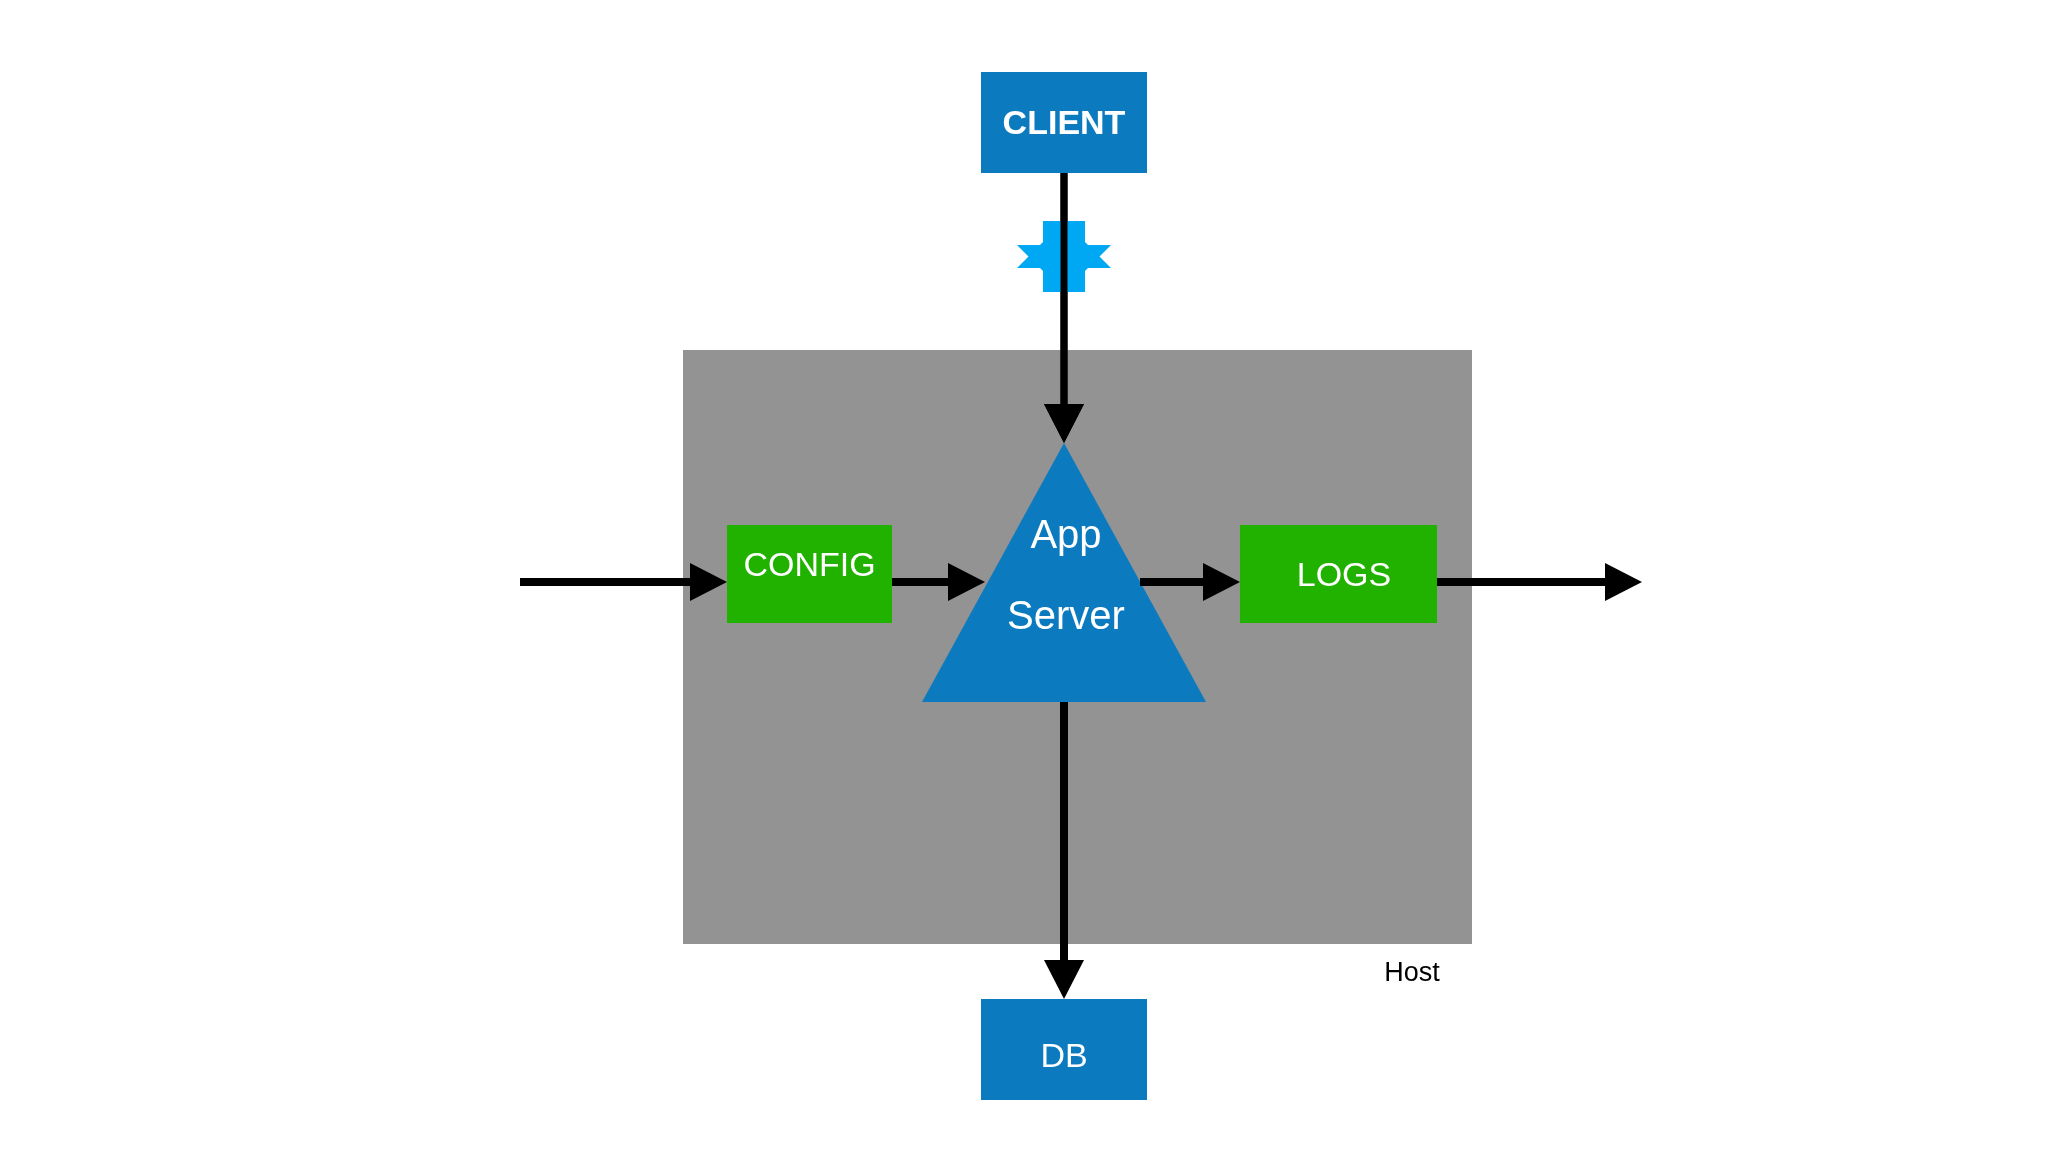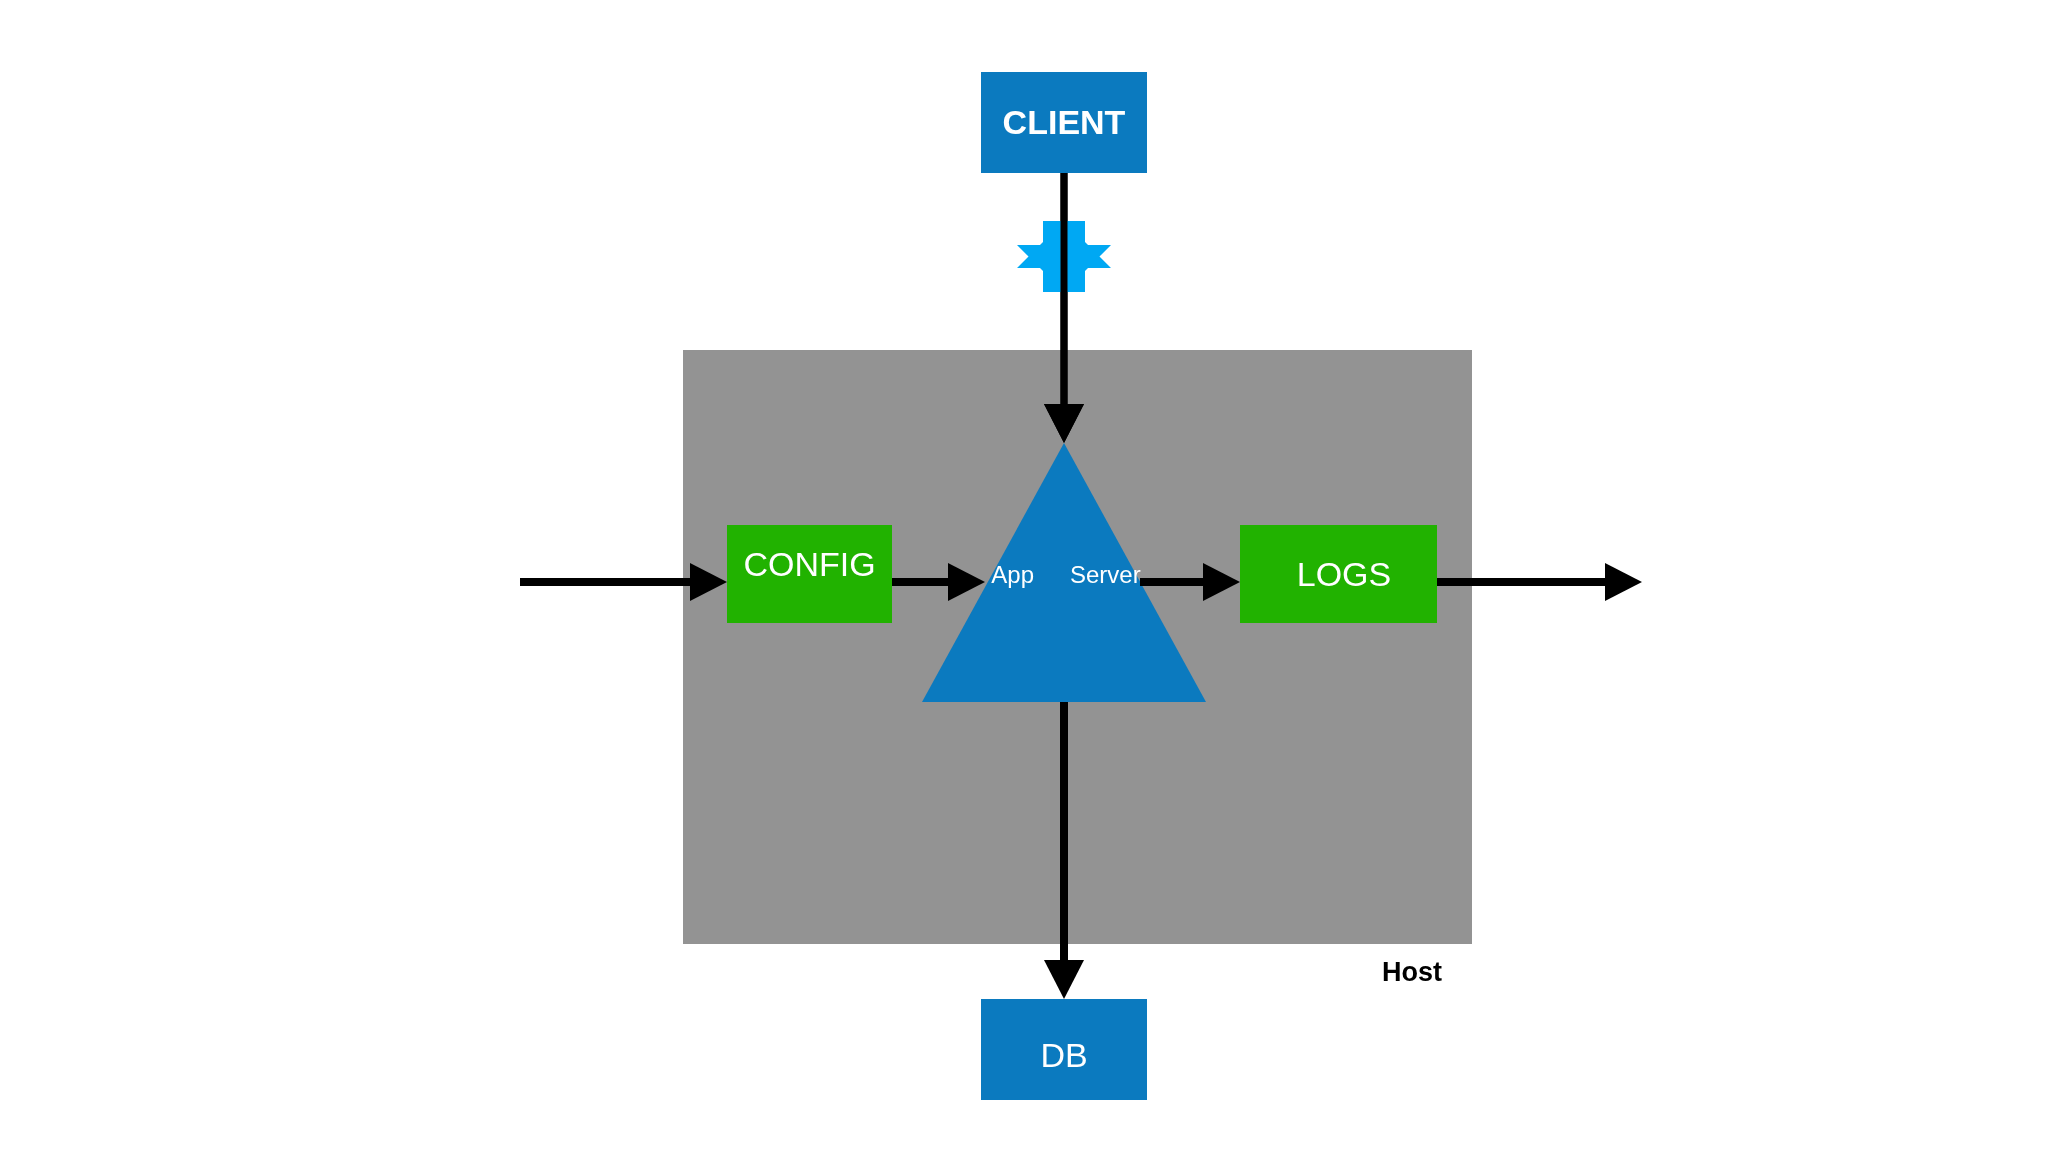--- a/index.html
+++ b/index.html
@@ -37,31 +37,31 @@
     font-family: "Liberation Sans", sans-serif;
     font-weight: 400;
     pointer-events: none;
     line-height: 1.12;
     white-space: pre-line;
   }
   #client-label      { left: 981px;  top: 72px;  width: 166px; height: 101px; font-size: 34px; font-weight: bold; }
   #config-label      { left: 727px;  top: 525px; width: 165px; height: 78px;  font-size: 34px; }
   #logs-label        { left: 1240px; top: 525px; width: 208px; height: 98px;  font-size: 34px; }
   #db-label          { left: 981px;  top: 999px; width: 166px; height: 113px; font-size: 34px; }
-  #appserver-label   { left: 968px;  top: 535px; width: 196px; height: 80px;  font-size: 24px; flex-direction: row; gap: 36px; }
+  #appserver-label   { left: 968px;  top: 535px; width: 196px; height: 80px;  font-size: 40px; flex-direction: column; gap: 36px; }
   #host-label {
     position: absolute;
     left: 1352px;
     top: 955px;
     width: 120px;
     height: 34px;
     color: #000000;
     font-family: "Liberation Sans", sans-serif;
     font-size: 27px;
-    font-weight: bold;
+    font-weight: normal;
     text-align: center;
     line-height: 34px;
   }
 </style>
 </head>
 <body>
 
 <div id="diagram-root">
 
   <svg id="diagram-svg" width="2048" height="1152" viewBox="0 0 2048 1152">

